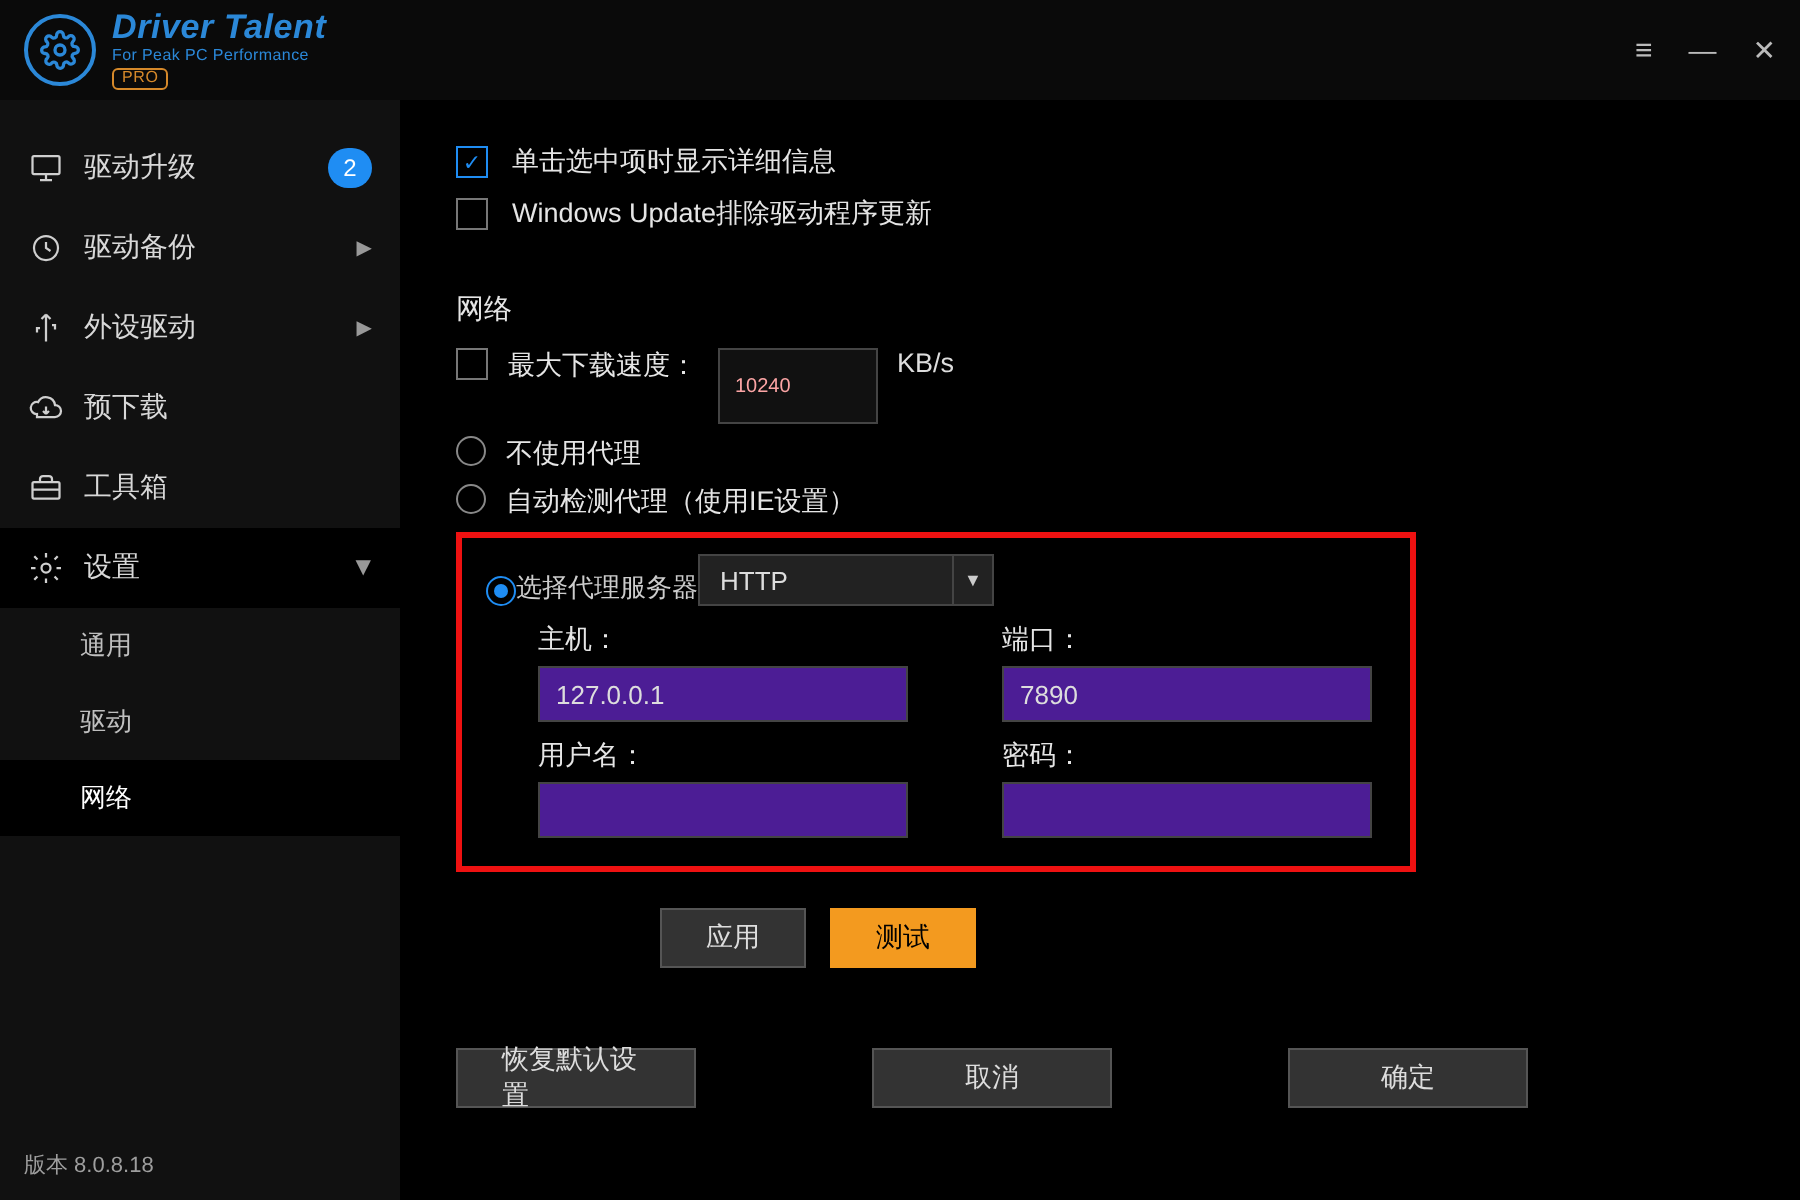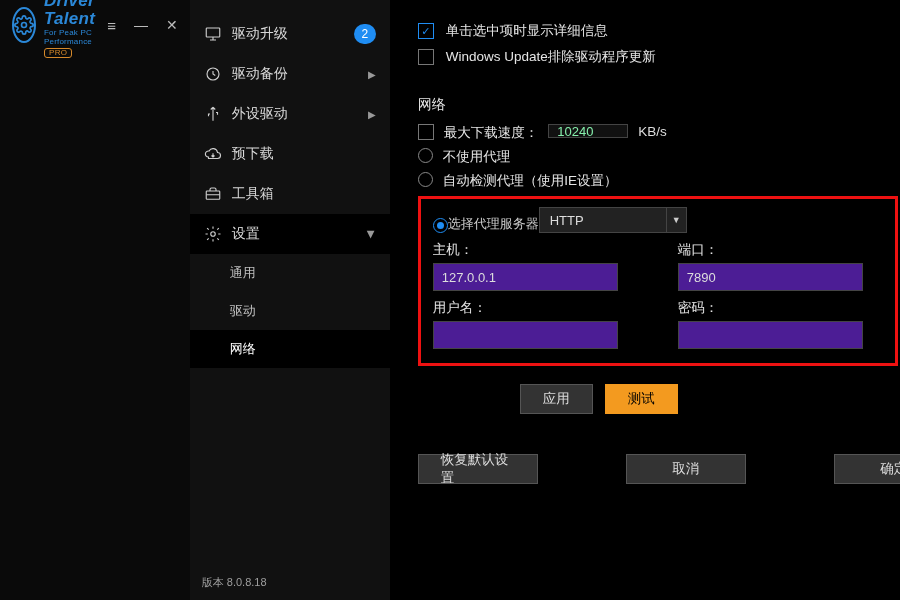--- a/index.html
+++ b/index.html
@@ -1,17 +1,17 @@
 <!DOCTYPE html>
 <html><head>
 <meta charset="utf-8">
 <style>
 *{margin:0;padding:0;box-sizing:border-box;font-family:"Microsoft YaHei",Arial,sans-serif;-webkit-font-smoothing:antialiased}
 body{background:#000;width:900px;height:600px;overflow:hidden;color:#ccc;font-size:13px}
-.app{display:flex;flex-direction:row;width:900px;height:600px;background:#0a0a0a;position:relative}
+.app{display:flex;flex-direction:column;width:900px;height:600px;background:#0a0a0a;position:relative}
 .titlebar{height:50px;display:flex;align-items:center;padding:0 12px;background:#0a0a0a}
 .logo-area{display:flex;align-items:center;gap:8px}
 .logo-badge{width:36px;height:36px;border-radius:50%;border:2px solid #2b88d8;display:flex;align-items:center;justify-content:center}
 .logo-gear{width:20px;height:20px;color:#2b88d8}
 .logo-text{display:flex;flex-direction:column;line-height:1.1}
 .logo-title{font-size:17px;font-weight:600;font-style:italic;color:#2b88d8;letter-spacing:.3px}
 .logo-sub{font-size:8px;color:#2b88d8;letter-spacing:.2px}
 .logo-pro{margin-top:1px;border:1px solid #d6892a;color:#d6892a;font-size:8px;padding:0 4px;border-radius:3px;width:max-content;letter-spacing:.3px}
 .win-controls{margin-left:auto;display:flex;gap:18px;align-items:center;color:#bbb}
 .win-controls span{cursor:pointer;font-size:14px;line-height:1}
@@ -26,30 +26,30 @@
 .chev{margin-left:auto;color:#999;font-size:10px}
 .sub-item{display:flex;align-items:center;height:38px;padding-left:40px;cursor:pointer;color:#bfbfbf;font-size:13px}
 .sub-item.active{background:#000;color:#fff}
 .footer-ver{margin-top:auto;padding:8px 12px 10px;color:#9e9e9e;font-size:11px}
 .content{flex:1;background:#000;padding:14px 32px 16px 28px;overflow:auto;position:relative}
 .cb-row{display:flex;align-items:center;gap:12px;margin:8px 0;font-size:13.5px;color:#e5e5e5}
 .cb{width:16px;height:16px;border:1px solid #777;display:inline-flex;align-items:center;justify-content:center;cursor:pointer;font-size:11px;color:#1f8df3}
 .cb.checked{border-color:#1f8df3}
 .section-title{margin-top:30px;margin-bottom:10px;color:#e5e5e5;font-size:14px}
 .row{display:flex;align-items:flex-start;gap:10px;margin:6px 0;color:#e5e5e5;font-size:13.5px}
-.txt-input{background:#111;border:1px solid #444;color:#86efac;padding:4px 8px;height:14px;font-size:13px;width:80px;text-align:left}
+.txt-input{background:#111;border:1px solid #444;color:#fca5a5;padding:4px 8px;height:38px;font-size:10px;width:80px;text-align:left}
 .unit{color:#ddd}
 .radio{width:15px;height:15px;border-radius:50%;border:1.5px solid #888;display:inline-flex;align-items:center;justify-content:center;cursor:pointer}
 .radio.sel{border-color:#1f8df3}
 .radio.sel::after{content:"";width:7px;height:7px;border-radius:50%;background:#1f8df3}
 .highlight-box{border:3px solid #e11;margin-top:4px;padding:8px 12px 14px;width:480px}
 .proxy-row{display:flex;align-items:flex-end;}
 .dropdown{position:relative;display:inline-flex;align-items:center;background:#222;border:1px solid #444;height:26px;width:148px;padding:0 24px 0 10px;color:#ddd;font-size:13px;cursor:pointer}
 .dropdown .arrow{position:absolute;right:0;top:0;width:20px;height:100%;border-left:1px solid #444;display:flex;align-items:center;justify-content:center;font-size:9px;color:#ccc}
-.form-grid{display:grid;grid-template-columns:1fr 1fr;column-gap:40px;row-gap:8px;margin-top:8px;}
+.form-grid{display:grid;grid-template-columns:1fr 1fr;column-gap:40px;row-gap:8px;margin-top:8px;margin-left:26px}
 .field-label{color:#e5e5e5;font-size:13.5px;margin-bottom:4px}
 .field-input{background:#4c1d95;border:1px solid #444;color:#ddd;height:28px;padding:0 8px;width:185px;font-size:13px}
 .btn-row{display:flex;gap:12px;margin-top:18px;margin-left:102px}
 .btn{height:30px;padding:0 22px;background:#333;border:1px solid #555;color:#ddd;cursor:pointer;font-size:13.5px;display:inline-flex;align-items:center;justify-content:center}
 .btn.primary{background:#f39a1f;border-color:#f39a1f;color:#000}
 .bottom-row{display:flex;gap:88px;margin-top:40px}
 .bottom-row .btn{width:120px}
 </style>
 </head>
 <body>

